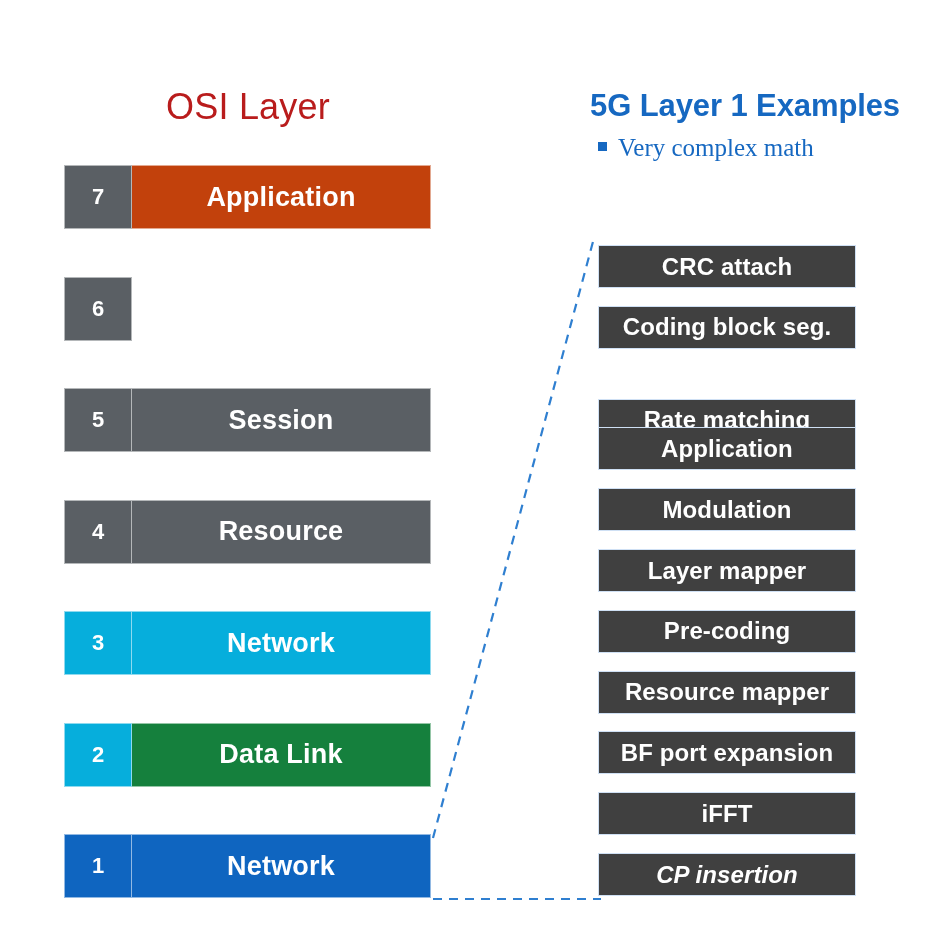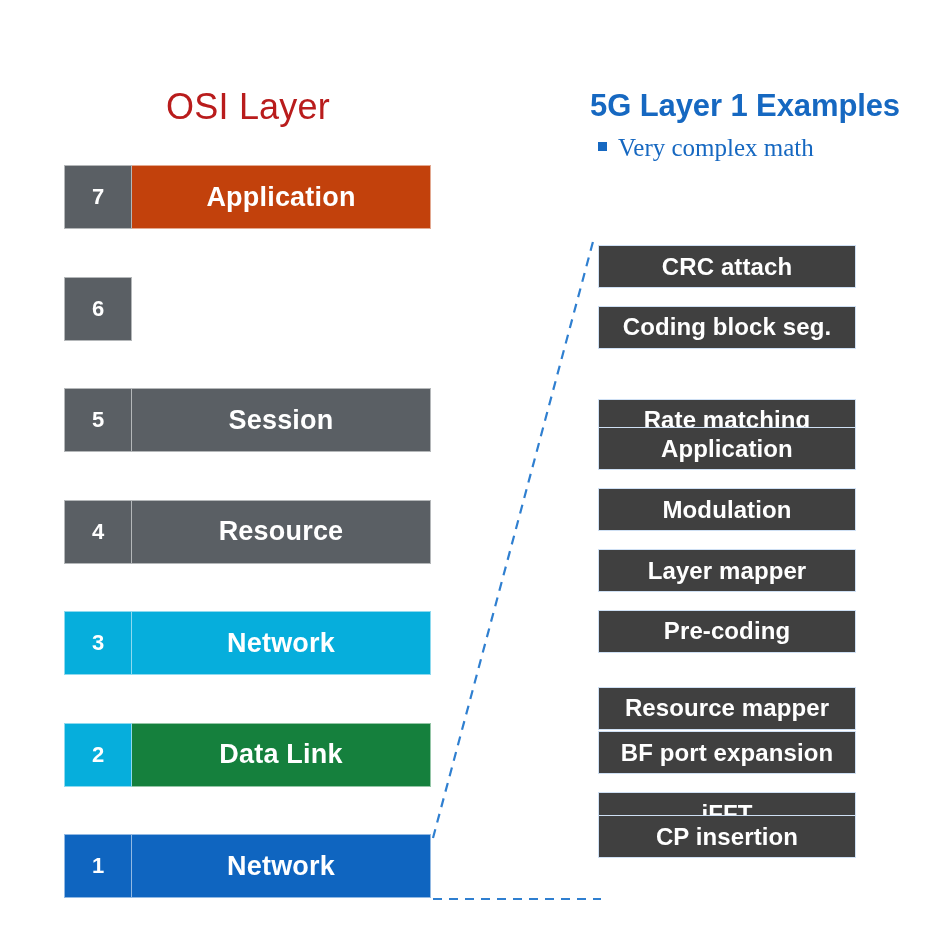--- a/index.html
+++ b/index.html
@@ -187,24 +187,24 @@
     </ul>
 
   <div id="proc-stack">
       <div class="proc-box" style="top: 245px;">CRC attach</div>
       <div class="proc-box" style="top: 305.8px;">Coding block seg.</div>
       <div class="proc-box" style="top: 366.6px; margin-top: 32px;">Rate matching</div>
       <div class="proc-box" style="top: 427.4px;">Application</div>
       <div class="proc-box" style="top: 488.2px;">Modulation</div>
       <div class="proc-box" style="top: 549px;">Layer mapper</div>
       <div class="proc-box" style="top: 609.8px;">Pre-coding</div>
-      <div class="proc-box" style="top: 670.6px; margin-top: 16px;">Resource mapper</div>
+      <div class="proc-box" style="top: 670.6px;">Resource mapper</div>
       <div class="proc-box" style="top: 731.4px;">BF port expansion</div>
       <div class="proc-box" style="top: 792.2px;">iFFT</div>
-      <div class="proc-box" style="top: 815px;">CP insertion</div>
+      <div class="proc-box" style="top: 853px; font-style: italic;">CP insertion</div>
     </div>
 
   <svg id="connector" viewBox="0 0 936 940" xmlns="http://www.w3.org/2000/svg">
     <line x1="433" y1="838" x2="594" y2="238" stroke="#2f7fd0" stroke-width="2.2" stroke-dasharray="9 7" stroke-linecap="butt"></line>
     <line x1="433" y1="899" x2="601" y2="899" stroke="#2f7fd0" stroke-width="2.2" stroke-dasharray="9 7" stroke-linecap="butt"></line>
   </svg>
 
 </div>
 
 </body></html>

